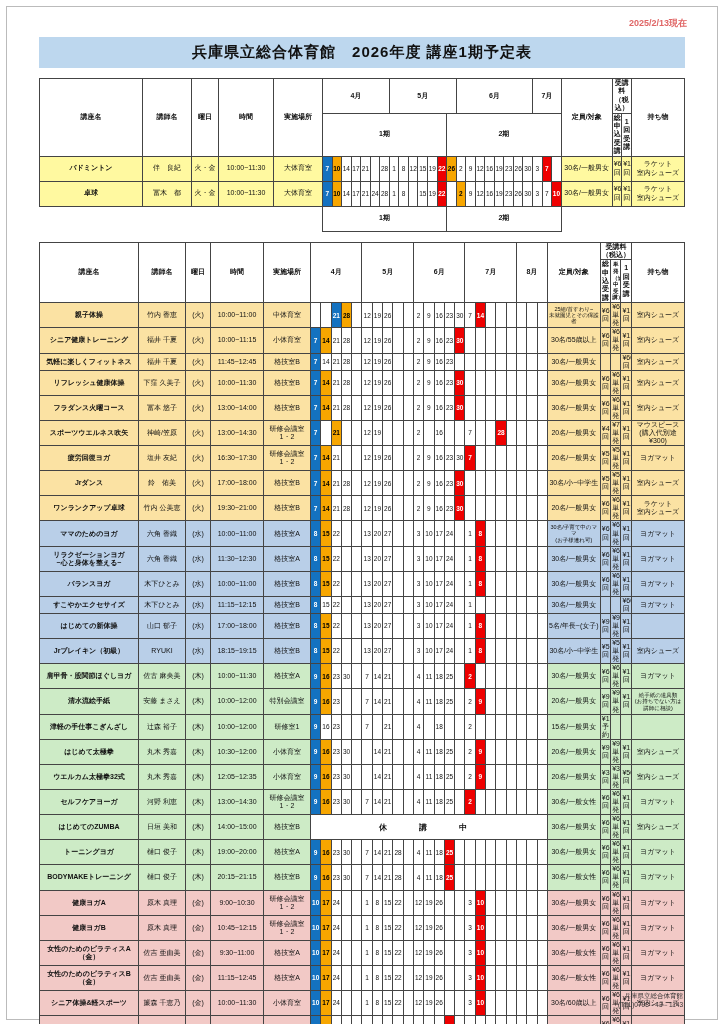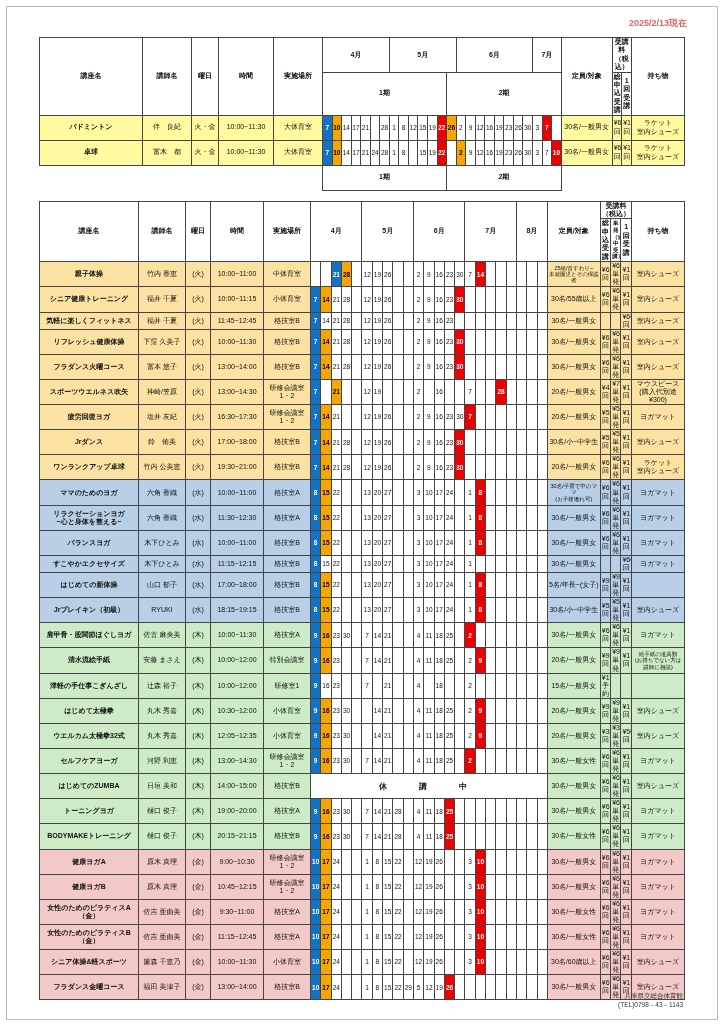--- a/index.html
+++ b/index.html
@@ -24,20 +24,21 @@
   #t2 td{height:15px;}
   .smallcap{font-size:5.5px;}
   .footer{position:absolute;right:34px;bottom:10px;text-align:right;font-size:6.5px;color:#333;line-height:1.4;}
 </style>
 </head>
 <body>
 
 <div class="page">
   <div class="asof">2025/2/13現在</div>
   <div class="content">
+    <div class="title">兵庫県立総合体育館　2026年度 講座1期予定表</div>
     <div id="t1-mount">
         <table id="t1">
           <tbody>
             <tr>
               <th rowspan="2" style="width:100px">講座名</th>
               <th rowspan="2" style="width:46px">講師名</th>
               <th rowspan="2" style="width:24px">曜日</th>
               <th rowspan="2" style="width:52px">時間</th>
               <th rowspan="2" style="width:46px">実施場所</th>
               <th colspan="7">4月</th>

